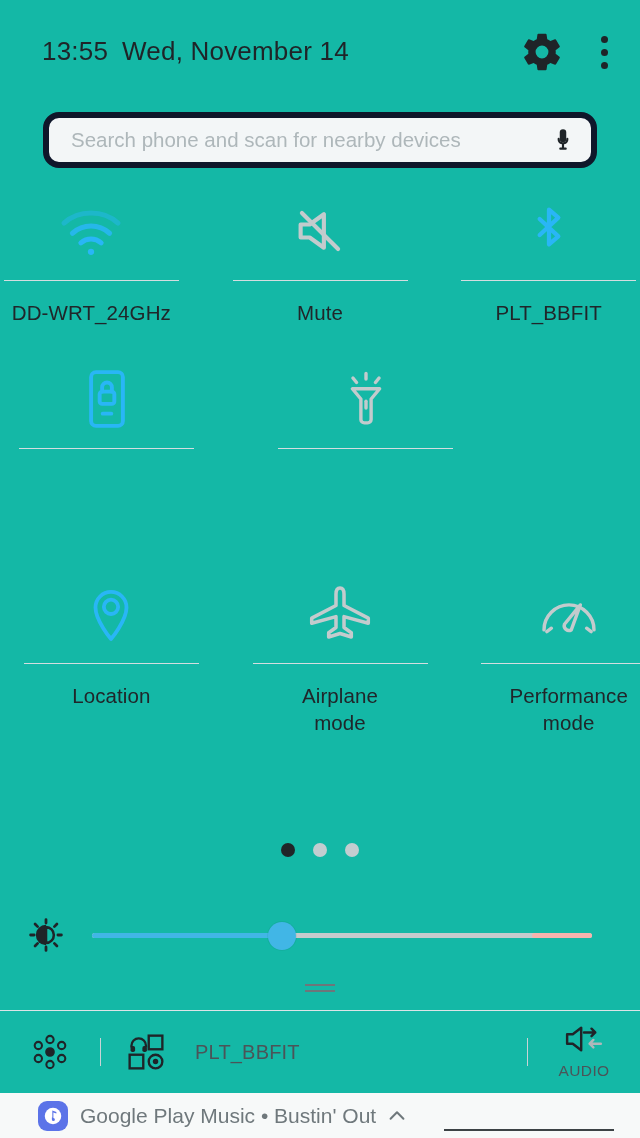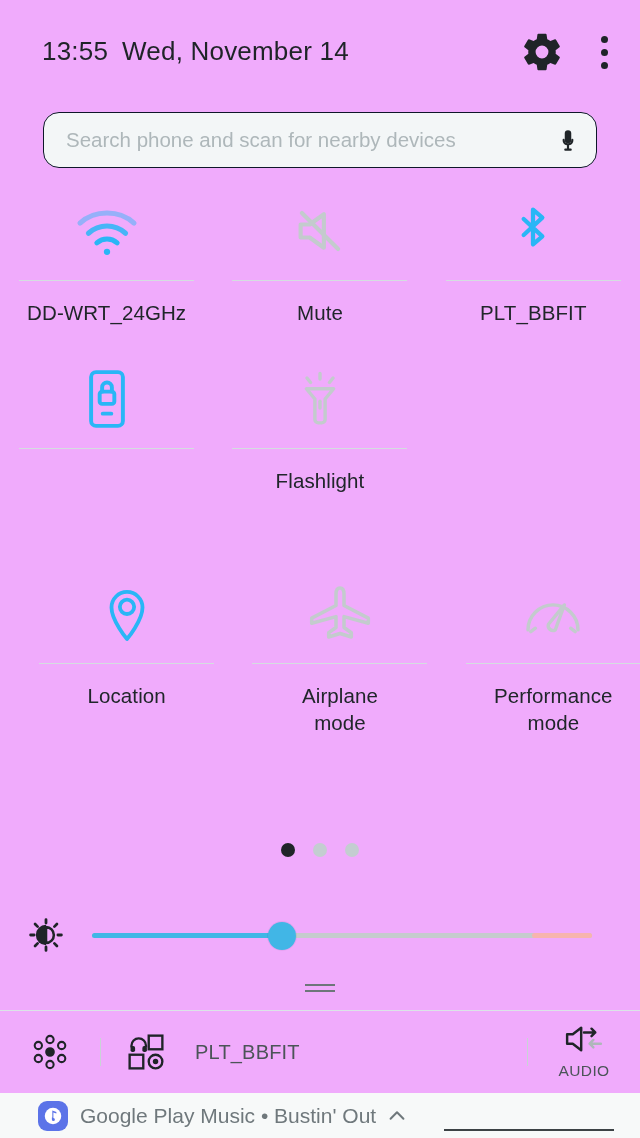--- a/index.html
+++ b/index.html
@@ -2,48 +2,48 @@
 <html><head>
 <meta charset="utf-8">
 <style>
   html, body { margin:0; padding:0; }
   body {
     width:640px; height:1138px; overflow:hidden;
     background:#e7f0f3;
     font-family:"Liberation Sans", sans-serif;
     -webkit-font-smoothing:antialiased;
   }
-  #panel { position:relative; width:640px; height:1138px; background:#f0abfc; }
+  #panel { position:relative; width:640px; height:1138px; background:#14b8a6; }
 
   
   .header { position:absolute; top:0; left:0; width:640px; height:96px; }
   .clock-wrap { position:absolute; left:42px; top:36px; display:flex; align-items:baseline; gap:14px; }
   .clock-time { font-size:26px; color:#1f2428; letter-spacing:.2px; }
   .clock-date { font-size:26px; color:#1f2428; letter-spacing:.2px; }
   .hdr-icons { position:absolute; right:22px; top:30px; display:flex; align-items:center; gap:26px; }
   .gear { width:44px; height:44px; display:block; }
   .kebab { width:28px; height:44px; display:flex; flex-direction:column; align-items:center; justify-content:center; gap:6px; }
   .kebab i { width:7px; height:7px; border-radius:50%; background:#1f2428; display:block; }
 
   
   .searchbar {
     position:absolute; left:43px; top:112px; width:554px; height:56px;
-    background:#f3f6f7; border:1px solid #0f172a; border-radius:16px;
-    display:flex; box-sizing:border-box;
+    background:#f3f6f7; border:6px solid #0f172a; border-radius:16px;
+    display:flex; align-items:center; box-sizing:border-box;
   }
   .search-input {
     flex:1; border:0; outline:0; background:transparent; padding:0 0 0 22px;
     font-family:"Liberation Sans", sans-serif; font-size:20.5px; color:#9aa4a8;
   }
   .search-input::placeholder { color:#aeb7ba; opacity:1; }
   .mic-btn { width:56px; height:56px; display:flex; align-items:center; justify-content:center; }
 
   
   .tiles { position:absolute; left:0; top:188px; width:640px; }
-  .tile-row { display:flex; width:640px; }
+  .tile-row { display:flex; width:640px;gap:46px; }
   .tile { width:213.33px; display:flex; flex-direction:column; align-items:center; }
   .tile-icon { height:86px; display:flex; align-items:center; justify-content:center; }
   .tile-rule { width:175px; height:1px; background:#d4dde0; margin-top:6px; }
   .tile-label {
     margin-top:18px; font-size:20.5px; color:#20262a; line-height:27px;
     text-align:center; width:160px; letter-spacing:.1px;
   }
   .row1 { height:168px; }
   .row2 { height:215px; }
   .row3 { height:215px;margin-left:20px; }
@@ -182,21 +182,20 @@
 
       <div class="tile">
         <div class="tile-icon">
           <svg viewBox="0 0 44 52" width="50" height="60" fill="none" stroke="#c3cbcd" stroke-width="3" stroke-linejoin="round" stroke-linecap="round">
             <path d="M10 17h24l-7.5 9v18a3 3 0 0 1-3 3h-3a3 3 0 0 1-3-3V26z"></path>
             <path d="M22 3.5v5M10.5 7.5l3.2 4M33.5 7.5l-3.2 4"></path>
             <path d="M22 28v6"></path>
           </svg>
         </div>
         <div class="tile-rule"></div>
-        <div class="tile-label">Flashlight</div>
       </div>
 
     </div>
 
     <div class="tile-row row3">
       <div class="tile">
         <div class="tile-icon">
           <svg viewBox="0 0 40 52" width="48" height="62" fill="none" stroke="#29b6f6" stroke-width="3.2" stroke-linejoin="round" stroke-linecap="round">
             <path d="M20 47C20 47 33 31.5 33 20.5A13 13 0 0 0 7 20.5C7 31.5 20 47 20 47z"></path>
             <circle cx="20" cy="20" r="6"></circle>

